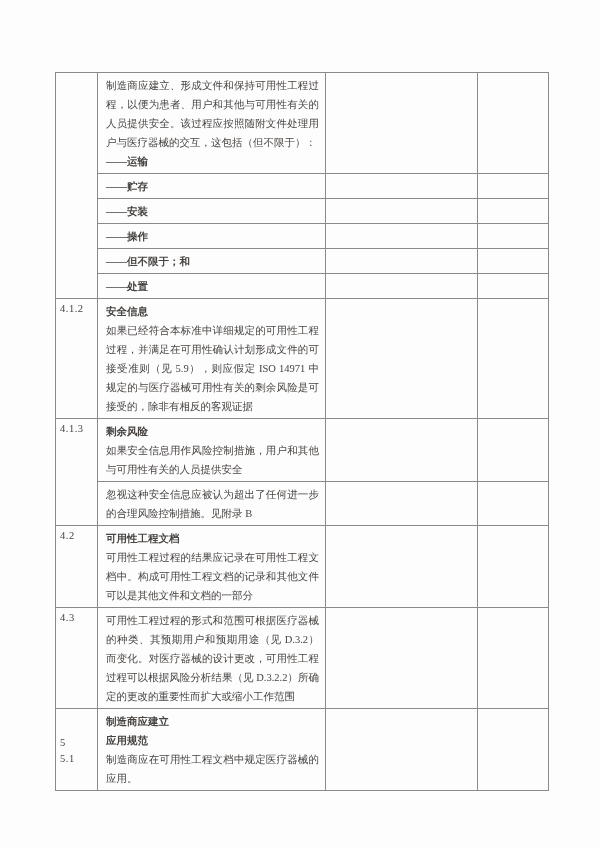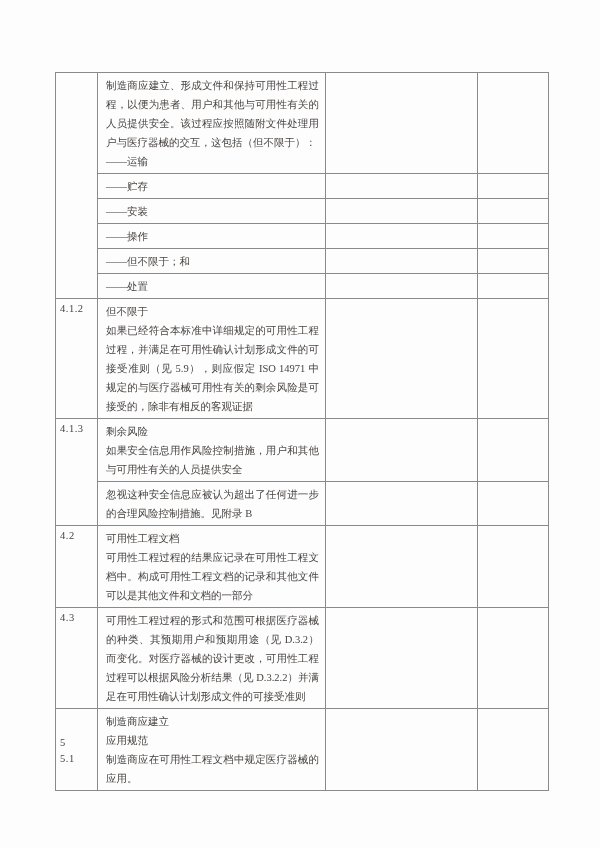--- a/index.html
+++ b/index.html
@@ -42,21 +42,21 @@
     letter-spacing: 0.5px;
   }
   td.num-top div { line-height: 16px; }
   td.txt {
     padding: 3px 6px 2px 8px;
   }
   td.txt .para {
     text-align: justify;
     text-justify: inter-ideograph;
   }
-  td.txt .line { text-align: left; }
+  td.txt .line { text-align: left; font-weight: bold; }
   tr.r-intro  { height: 100px; }
   tr.r-dash   { height: 22px; }
   tr.r-412    { height: 118px; margin-top: 16px; }
   tr.r-413a   { height: 59px; }
   tr.r-413b   { height: 43px; }
   tr.r-42     { height: 82px; }
   tr.r-43     { height: 100px; }
   tr.r-5      { height: 79px; }
 </style>
 </head>
@@ -113,21 +113,21 @@
       <td class="txt">
         <div class="line">——处置</div>
       </td>
       <td></td>
       <td></td>
     </tr>
 
     <tr class="r-412">
       <td class="num">4.1.2</td>
       <td class="txt">
-        <div class="line">但不限于</div>
+        <div class="line">安全信息</div>
         <div class="para">如果已经符合本标准中详细规定的可用性工程过程，并满足在可用性确认计划形成文件的可接受准则（见 5.9），则应假定 ISO 14971 中规定的与医疗器械可用性有关的剩余风险是可接受的，除非有相反的客观证据</div>
       </td>
       <td></td>
       <td></td>
     </tr>
 
     <tr class="r-413a">
       <td class="num" rowspan="2">4.1.3</td>
       <td class="txt">
         <div class="line">剩余风险</div>
@@ -150,21 +150,21 @@
         <div class="line">可用性工程文档</div>
         <div class="para">可用性工程过程的结果应记录在可用性工程文档中。构成可用性工程文档的记录和其他文件可以是其他文件和文档的一部分</div>
       </td>
       <td></td>
       <td></td>
     </tr>
 
     <tr class="r-43">
       <td class="num">4.3</td>
       <td class="txt">
-        <div class="para">可用性工程过程的形式和范围可根据医疗器械的种类、其预期用户和预期用途（见 D.3.2）而变化。对医疗器械的设计更改，可用性工程过程可以根据风险分析结果（见 D.3.2.2）并满足在可用性确认计划形成文件的可接受准则</div>
+        <div class="para">可用性工程过程的形式和范围可根据医疗器械的种类、其预期用户和预期用途（见 D.3.2）而变化。对医疗器械的设计更改，可用性工程过程可以根据风险分析结果（见 D.3.2.2）所确定的更改的重要性而扩大或缩小工作范围</div>
       </td>
       <td></td>
       <td></td>
     </tr>
 
     <tr class="r-5">
       <td class="num-top">
         <div>5</div>
         <div>5.1</div>
       </td>

